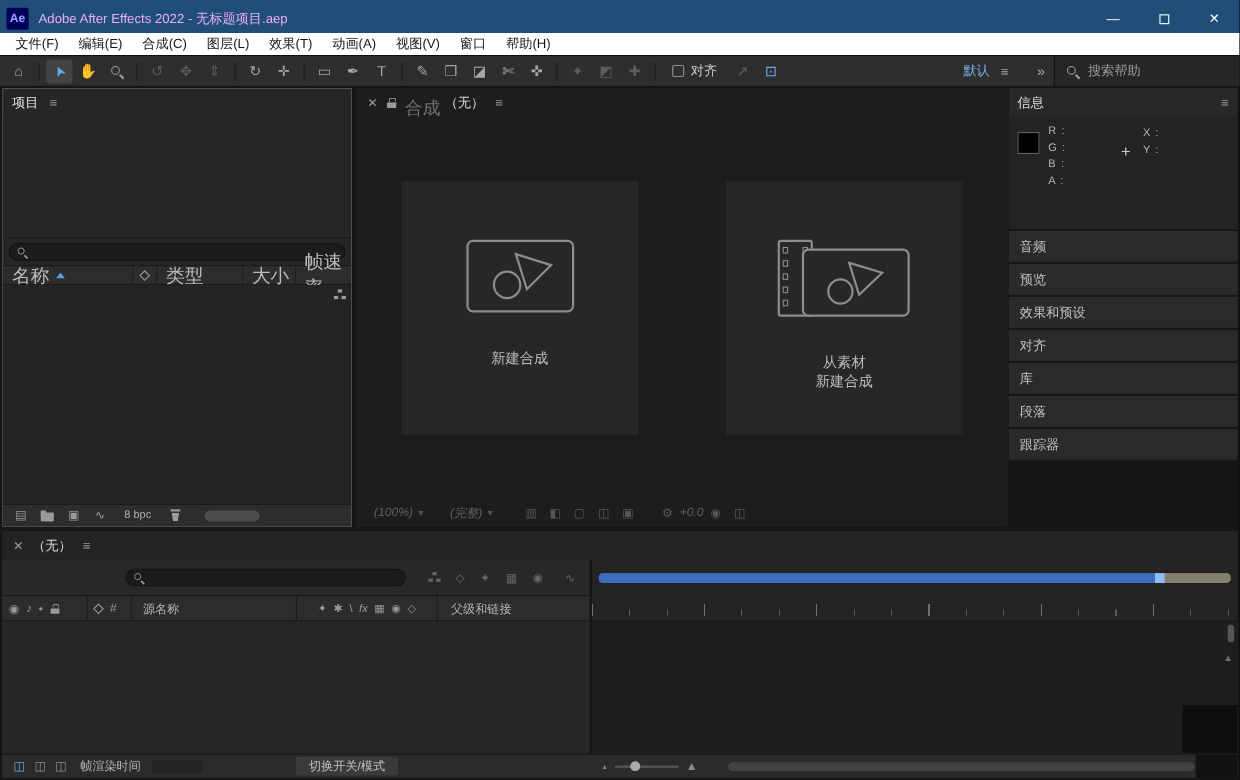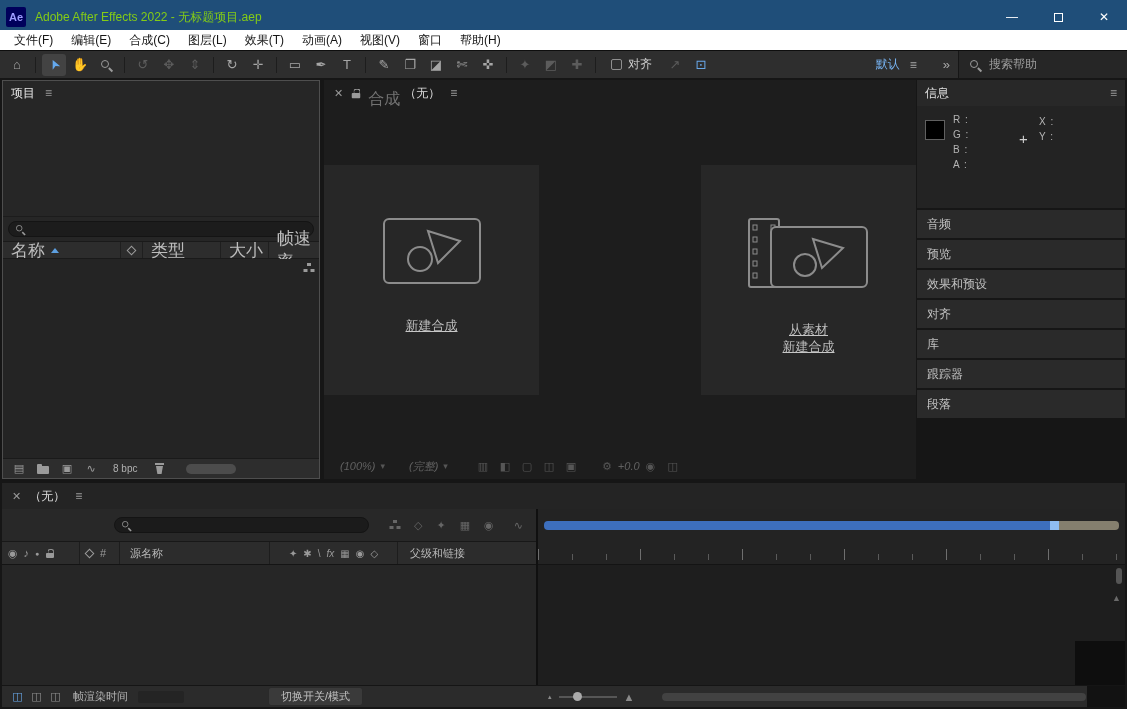--- a/index.html
+++ b/index.html
@@ -2,21 +2,21 @@
 <html><head>
 <meta charset="utf-8">
 <style>
   *{margin:0;padding:0;box-sizing:border-box;font-family:"Liberation Sans","DejaVu Sans",sans-serif;}
   html,body{background:#0d0d0d;}
   .app{position:relative;width:1127px;height:709px;background:#161616;overflow:hidden;color:#c8c8c8;}
 
   
   .titlebar{position:absolute;left:0;top:0;width:100%;height:34px;background:#1f4e79;display:flex;align-items:center;}
   .ae-logo{width:20px;height:20px;margin:0 9px 0 6px;background:#00005b;color:#9c9cff;font-size:11px;font-weight:bold;display:flex;align-items:center;justify-content:center;border-radius:2px;flex:none;}
-  .title-text{font-size:12px;color:#84cc16;}
+  .title-text{font-size:12px;color:#f0abfc;}
   .win-btns{margin-left:auto;display:flex;height:100%;}
   .win-btn{width:46px;display:flex;align-items:center;justify-content:center;color:#fff;font-size:12px;}
   .max-box{width:9px;height:9px;border:1px solid #fff;display:inline-block;}
 
   
   .menubar{position:absolute;left:0;top:30px;width:100%;height:20px;background:#ffffff;display:flex;align-items:center;padding-left:5px;}
   .menu-item{font-size:12px;color:#151515;padding:0 9px;line-height:20px;}
 
   
   .toolbar{position:absolute;left:0;top:50px;width:100%;height:28px;background:#2e2e2e;display:flex;align-items:center;padding-left:4px;border-top:1px solid #0e0e0e;}
@@ -82,21 +82,21 @@
   .pf-icon{width:24px;display:flex;align-items:center;justify-content:center;color:#9a9a9a;font-size:11px;}
   .pf-depth{font-size:10px;color:#b0b0b0;margin:0 10px;}
   .pf-scroll{position:absolute;left:183px;top:5px;width:50px;height:10px;background:#4c4c4c;border-radius:5px;}
 
   .comp{left:324px;top:80px;width:592px;height:399px;background:#1d1d1d;display:flex;flex-direction:column;}
   .c-tabbar{height:26px;display:flex;align-items:center;padding:0 10px;flex:none;}
   .tab-close{font-size:11px;color:#9a9a9a;margin-right:8px;}
   .c-tabbar .icon-lock{transform:scale(.85);margin-right:7px;}
   .c-tab-label{font-size:16px;color:#737373;margin-top:13px;}
   .c-tab-target{font-size:12px;color:#dcdcdc;margin-left:4px;}
-  .c-viewer{flex:1;display:flex;align-items:center;justify-content:space-between;gap:80px;text-decoration:underline;}
+  .c-viewer{flex:1;display:flex;align-items:center;justify-content:center;gap:80px;}
   .c-card{width:215px;height:230px;background:#272727;display:flex;flex-direction:column;align-items:center;padding-top:52px;}
   .c-card-label{margin-top:32px;font-size:13px;color:#bdbdbd;text-align:center;line-height:17px;}
   .c-status{height:26px;display:flex;align-items:center;padding-left:16px;flex:none;font-style:italic;}
   .cs-text{font-size:11px;color:#606060;}
   .cs-caret{font-size:9px;margin:0 10px 0 5px;color:#565656;}
   .cs-icon{width:22px;text-align:center;font-size:11px;color:#565656;}
   .cs-gap{width:14px;}
 
   .rightstack{left:917px;top:80px;width:208px;height:399px;display:flex;flex-direction:column;gap:2px;}
   .info-panel{height:128px;background:#282828;flex:none;}
@@ -364,22 +364,22 @@
           <div>X :</div>
           <div>Y :</div>
         </div>
       </div>
     </div>
     <div class="rp-head">音频</div>
     <div class="rp-head">预览</div>
     <div class="rp-head">效果和预设</div>
     <div class="rp-head">对齐</div>
     <div class="rp-head">库</div>
+    <div class="rp-head">段落</div>
     <div class="rp-head">跟踪器</div>
-    <div class="rp-head">段落</div>
   </div>
 
   <div class="timeline">
     <div class="tl-tab">
       <span class="tab-close">✕</span>
       <span class="tl-tab-label">（无）</span>
       <span class="p-menu">≡</span>
     </div>
     <div class="tl-body">
       <div class="tl-left">

